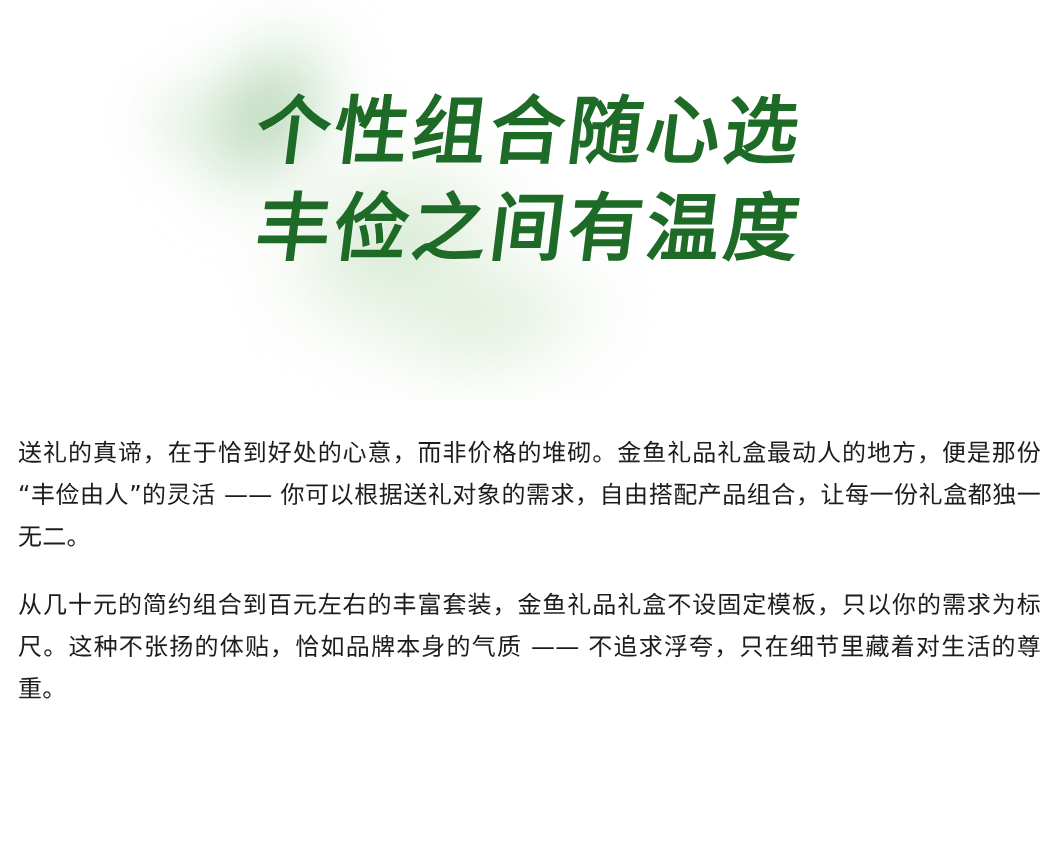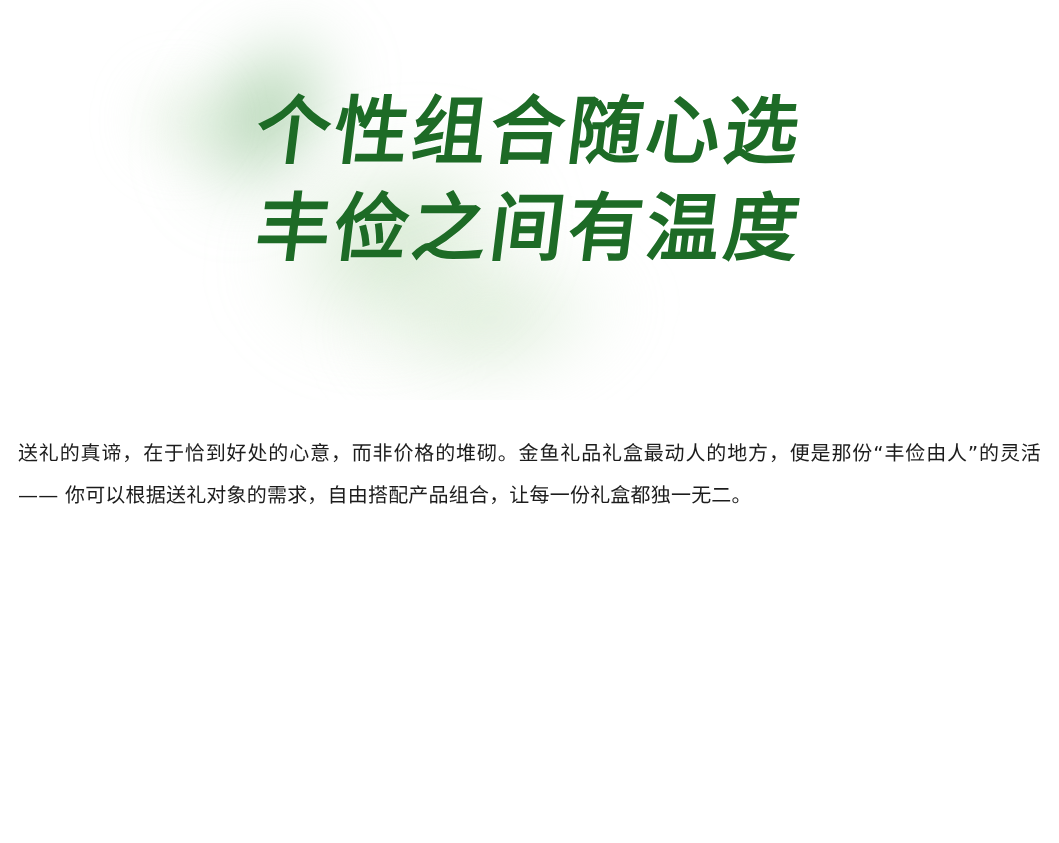--- a/index.html
+++ b/index.html
@@ -89,21 +89,21 @@
   
   .article {
     position: absolute;
     left: 0;
     top: 432px;
     width: 100%;
     box-sizing: border-box;
     padding: 0 18px;
   }
   .para {
-    font-size: 20px;
+    font-size: 24px;
     line-height: 42px;
     color: #1c1c1c;
     margin: 0 0 26px 0;
     text-align: justify;
     letter-spacing: 0.2px;
     font-family: "DejaVu Sans", "Liberation Sans", sans-serif;
   }
   .para:last-child {
     margin-bottom: 0;
   }
@@ -118,13 +118,14 @@
   <div class="brush brush-c"></div>
 
   <div class="headline">
     <span class="headline-line line1">个性组合随心选</span>
     <span class="headline-line line2">丰俭之间有温度</span>
   </div>
 </div>
 
 <div class="article">
   <p class="para">送礼的真谛，在于恰到好处的心意，而非价格的堆砌。金鱼礼品礼盒最动人的地方，便是那份“丰俭由人”的灵活 —— 你可以根据送礼对象的需求，自由搭配产品组合，让每一份礼盒都独一无二。</p>
+  <p class="para">从几十元的简约组合到百元左右的丰富套装，金鱼礼品礼盒不设固定模板，只以你的需求为标尺。这种不张扬的体贴，恰如品牌本身的气质 —— 不追求浮夸，只在细节里藏着对生活的尊重。</p>
 </div>
 
 </body></html>

